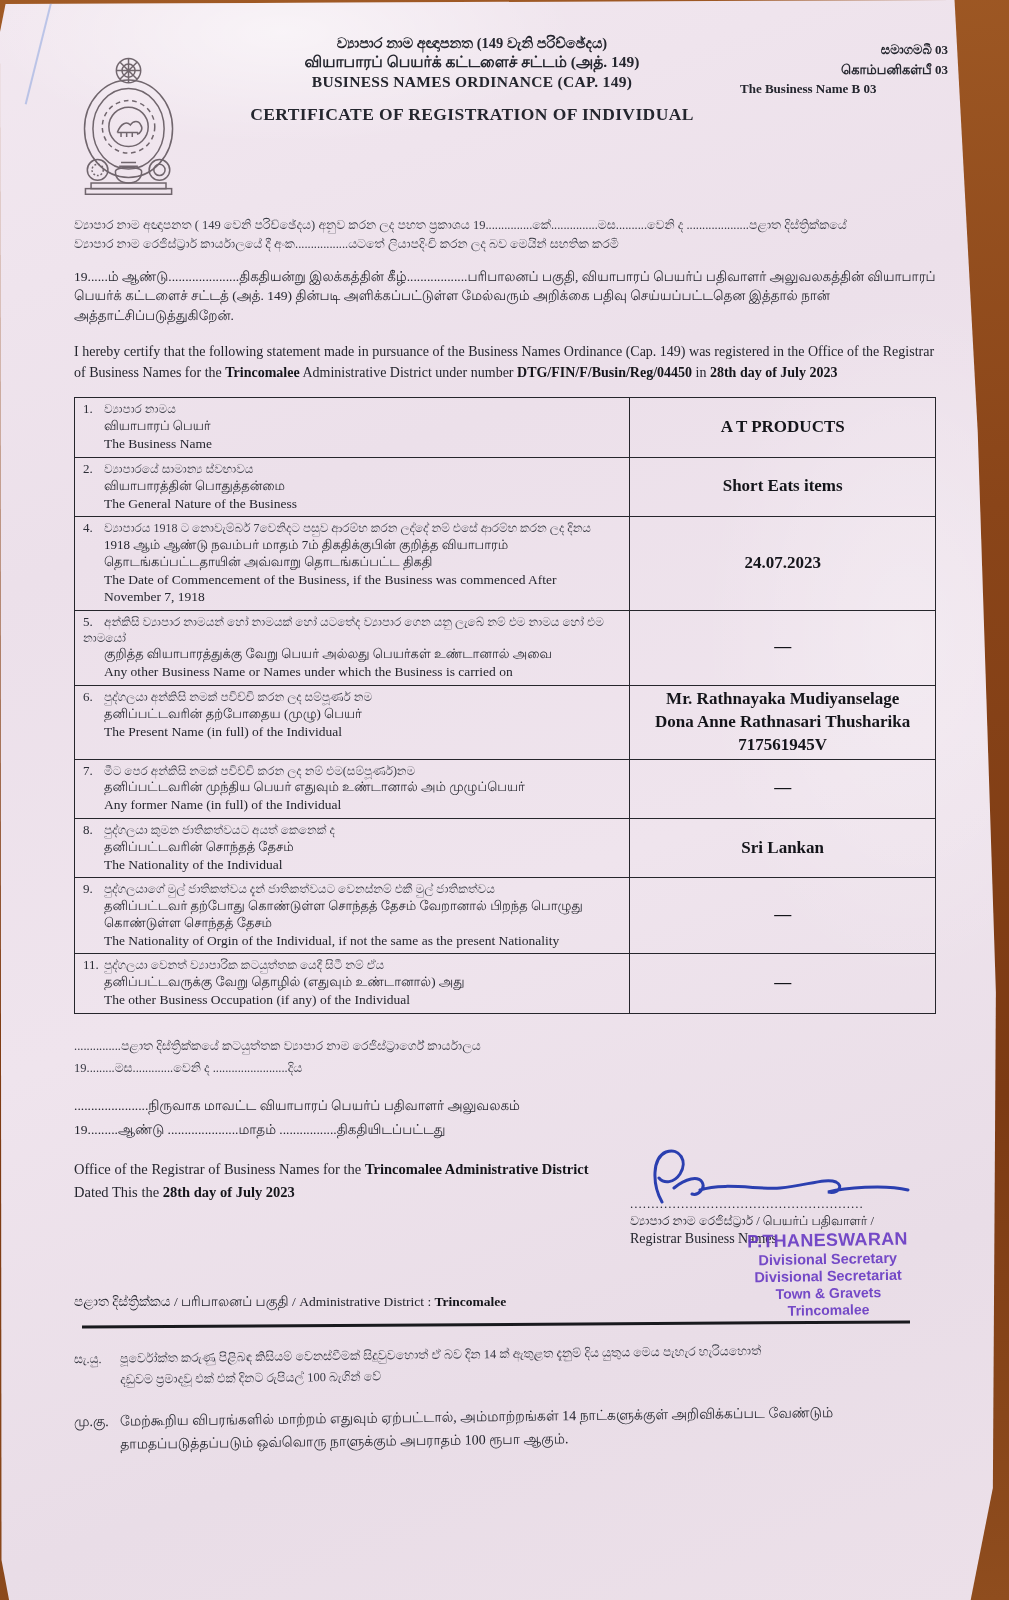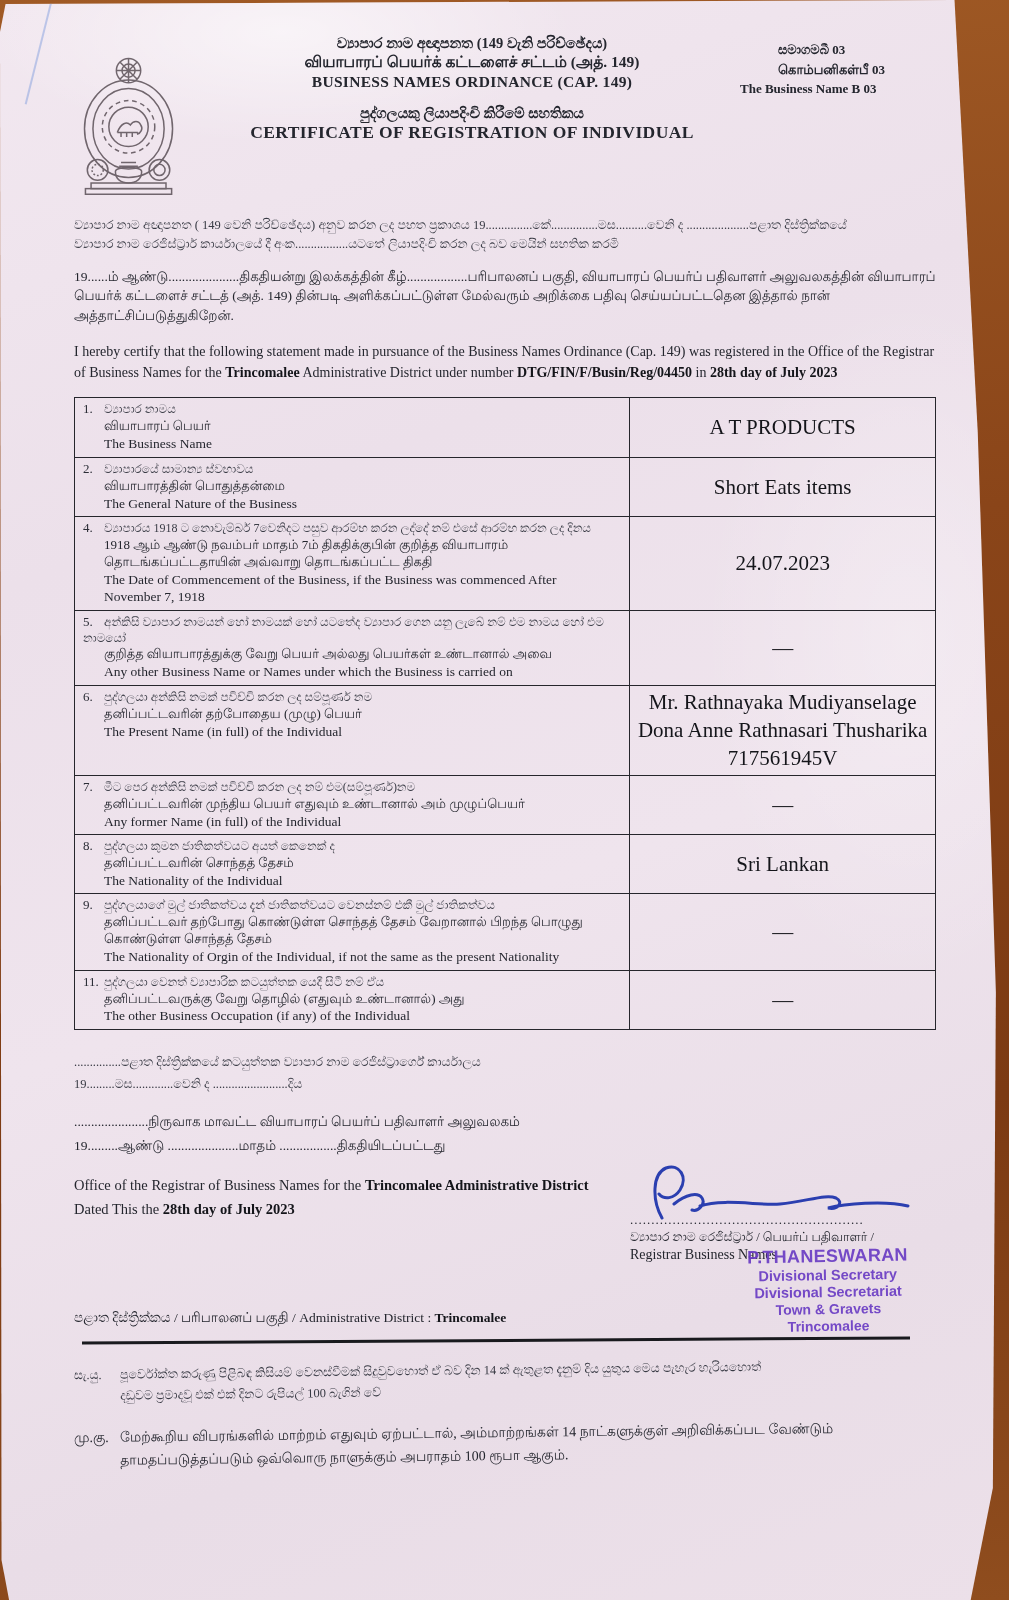--- a/index.html
+++ b/index.html
@@ -23,39 +23,39 @@
   
   .header{position:relative;height:168px;}
   .emblem{position:absolute;left:-4px;top:16px;width:118px;height:148px;opacity:.85;}
   .title-block{margin-left:138px;width:520px;text-align:center;line-height:1.25;}
   .t-si{font-size:14.5px;font-weight:bold;}
   .t-ta{font-size:15.5px;font-weight:bold;}
   .t-en{font-size:15.5px;font-weight:bold;letter-spacing:.3px;}
   .t-gap{height:13px;}
   .t-en2{font-size:17.5px;font-weight:bold;letter-spacing:.4px;}
   .corner-block{position:absolute;right:-12px;top:6px;width:208px;font-size:13px;font-weight:bold;line-height:1.5;}
-  .corner-row{display:flex;justify-content:flex-start;margin-left:38px;}
+  .corner-row{display:flex;justify-content:flex-end;}
 
   
   .certno-row{display:flex;justify-content:flex-end;align-items:center;margin-top:2px;}
   .certno-label{font-size:13.5px;margin-right:12px;}
   .certno-box{border:2px solid #26262c;padding:5px 12px;min-width:258px;text-align:center;
               font-size:19px;font-weight:bold;letter-spacing:.3px;background:rgba(255,255,255,.12);}
 
   
   .p-si{margin-top:14px;font-size:12.5px;line-height:1.55;color:#383a44;}
   .p-ta{margin-top:12px;font-size:13.5px;line-height:1.45;}
   .p-en{margin-top:16px;font-size:14px;line-height:1.5;}
 
   
   table.reg{width:100%;border-collapse:collapse;margin-top:14px;}
   table.reg, table.reg td{border:1.7px solid #26262c;}
   .label-cell{width:64.5%;padding:3px 19px 4px 8px;vertical-align:top;}
-  .value-cell{width:35.5%;text-align:center;vertical-align:middle;font-weight:normal;
-              font-size:21px;line-height:1.35;color:#14151a;padding:2px 6px;}
+  .value-cell{width:35.5%;text-align:center;vertical-align:middle;font-weight:bold;
+              font-size:17px;line-height:1.35;color:#14151a;padding:2px 6px;}
   .lab{line-height:1.3;}
   .lab.si{font-size:12px;color:#3a3c46;}
   .lab.ta{font-size:13px;padding-left:21px;}
   .lab.en{font-size:13.5px;padding-left:21px;}
   .num{display:inline-block;width:21px;font-size:13px;color:#2b2d36;}
 
   
   .office-si{margin-top:22px;font-size:12.5px;line-height:1.75;color:#383a44;}
   .office-ta{margin-top:14px;font-size:13.5px;line-height:1.8;}
   .sign-row{position:relative;margin-top:16px;height:120px;}
@@ -108,21 +108,20 @@
           <path d="M52 124 h20 M54 120 h16"></path>
           <rect x="22" y="142" width="80" height="6"></rect>
           <rect x="16" y="148" width="92" height="6"></rect>
         </g>
       </svg>
       <div class="title-block">
         <div class="t-si">ව්‍යාපාර නාම අඥාපනත (149 වැනි පරිච්ඡේදය)</div>
         <div class="t-ta">வியாபாரப் பெயர்க் கட்டளைச் சட்டம் (அத். 149)</div>
         <div class="t-en">BUSINESS NAMES ORDINANCE (CAP. 149)</div>
         <div class="t-gap"></div>
-        <div class="t-si">පුද්ගලයකු ලියාපදිංචි කිරීමේ සහතිකය</div>
         <div class="t-en2">CERTIFICATE OF REGISTRATION OF INDIVIDUAL</div>
       </div>
       <div class="corner-block">
         <div class="corner-row">
           <span>සමාගම</span>
           <span>බී 03</span>
         </div>
         <div class="corner-row">
           <span>கொம்பனிகள்</span>
           <span>பீ 03</span>

